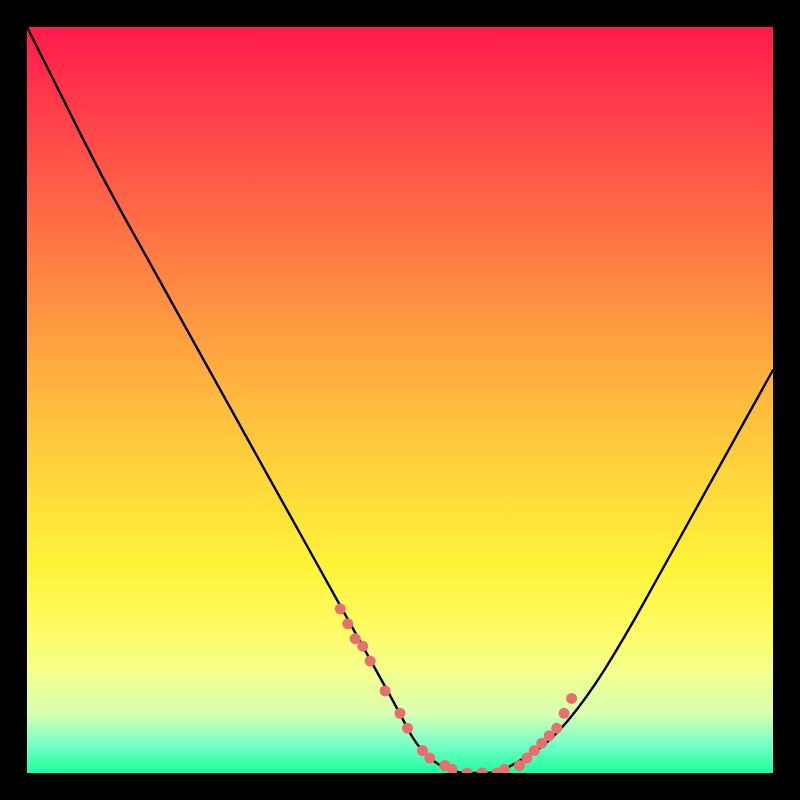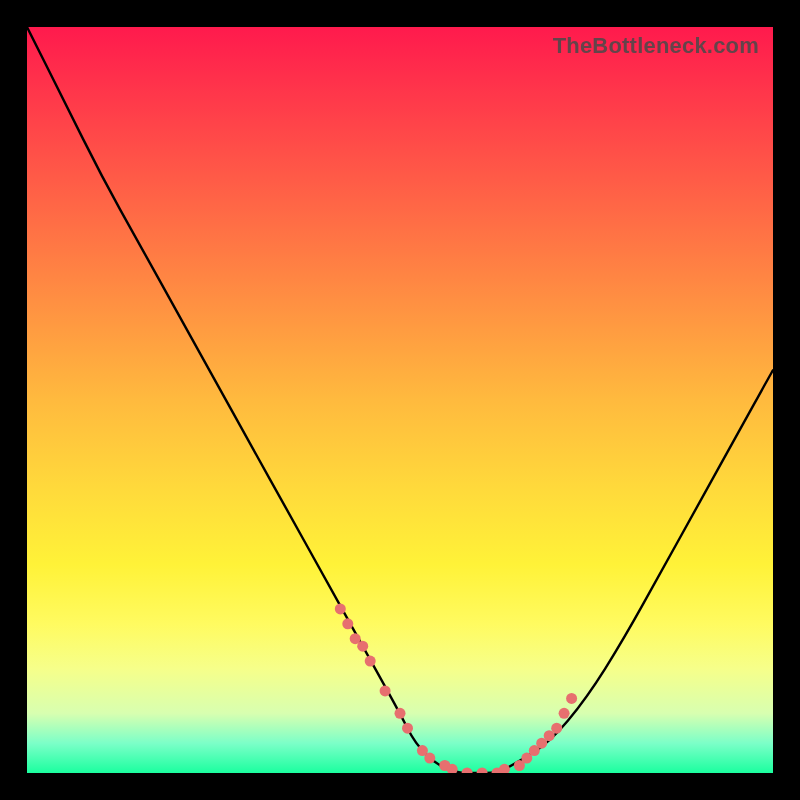--- a/index.html
+++ b/index.html
@@ -58,21 +58,20 @@
     width: 746px;
     height: 746px;
   }
 </style>
 </head>
 <body>
 
 <div class="frame">
   <div class="gradient"></div>
 
-  <div class="watermark">TheBottleneck.com</div>
 
   <svg class="plot" viewBox="0 0 746 746" preserveAspectRatio="none">
     <g>
       <path id="curve-path" fill="none" stroke="#000" stroke-width="2.4" stroke-linecap="round" stroke-linejoin="round" d="M 0.0 0.0 Q 0.0 0.0 18.7 37.3 Q 37.3 74.6 56.0 111.9 Q 74.6 149.2 93.3 182.8 Q 111.9 216.3 130.6 249.9 Q 149.2 283.5 167.9 317.1 Q 186.5 350.6 205.1 384.2 Q 223.8 417.8 242.4 451.3 Q 261.1 484.9 279.8 518.5 Q 298.4 552.0 317.1 585.6 Q 335.7 619.2 354.4 652.8 Q 373.0 686.3 380.5 701.2 Q 387.9 716.2 399.1 727.3 Q 410.3 738.5 421.5 742.3 Q 432.7 746.0 440.1 746.0 Q 447.6 746.0 458.8 746.0 Q 470.0 746.0 477.4 742.3 Q 484.9 738.5 503.5 727.3 Q 522.2 716.2 540.8 693.8 Q 559.5 671.4 578.2 641.6 Q 596.8 611.7 615.5 578.1 Q 634.1 544.6 652.8 511.0 Q 671.4 477.4 690.0 443.9 Q 708.7 410.3 727.3 376.7 T 746.0 343.2"></path>
     </g>
     <g id="markers-group">
         <circle cx="313.3" cy="581.9" r="5.5" fill="#e76f6f"></circle>
         <circle cx="320.8" cy="596.8" r="5.5" fill="#e76f6f"></circle>
         <circle cx="328.2" cy="611.7" r="5.5" fill="#e76f6f"></circle>
         <circle cx="335.7" cy="619.2" r="5.5" fill="#e76f6f"></circle>

